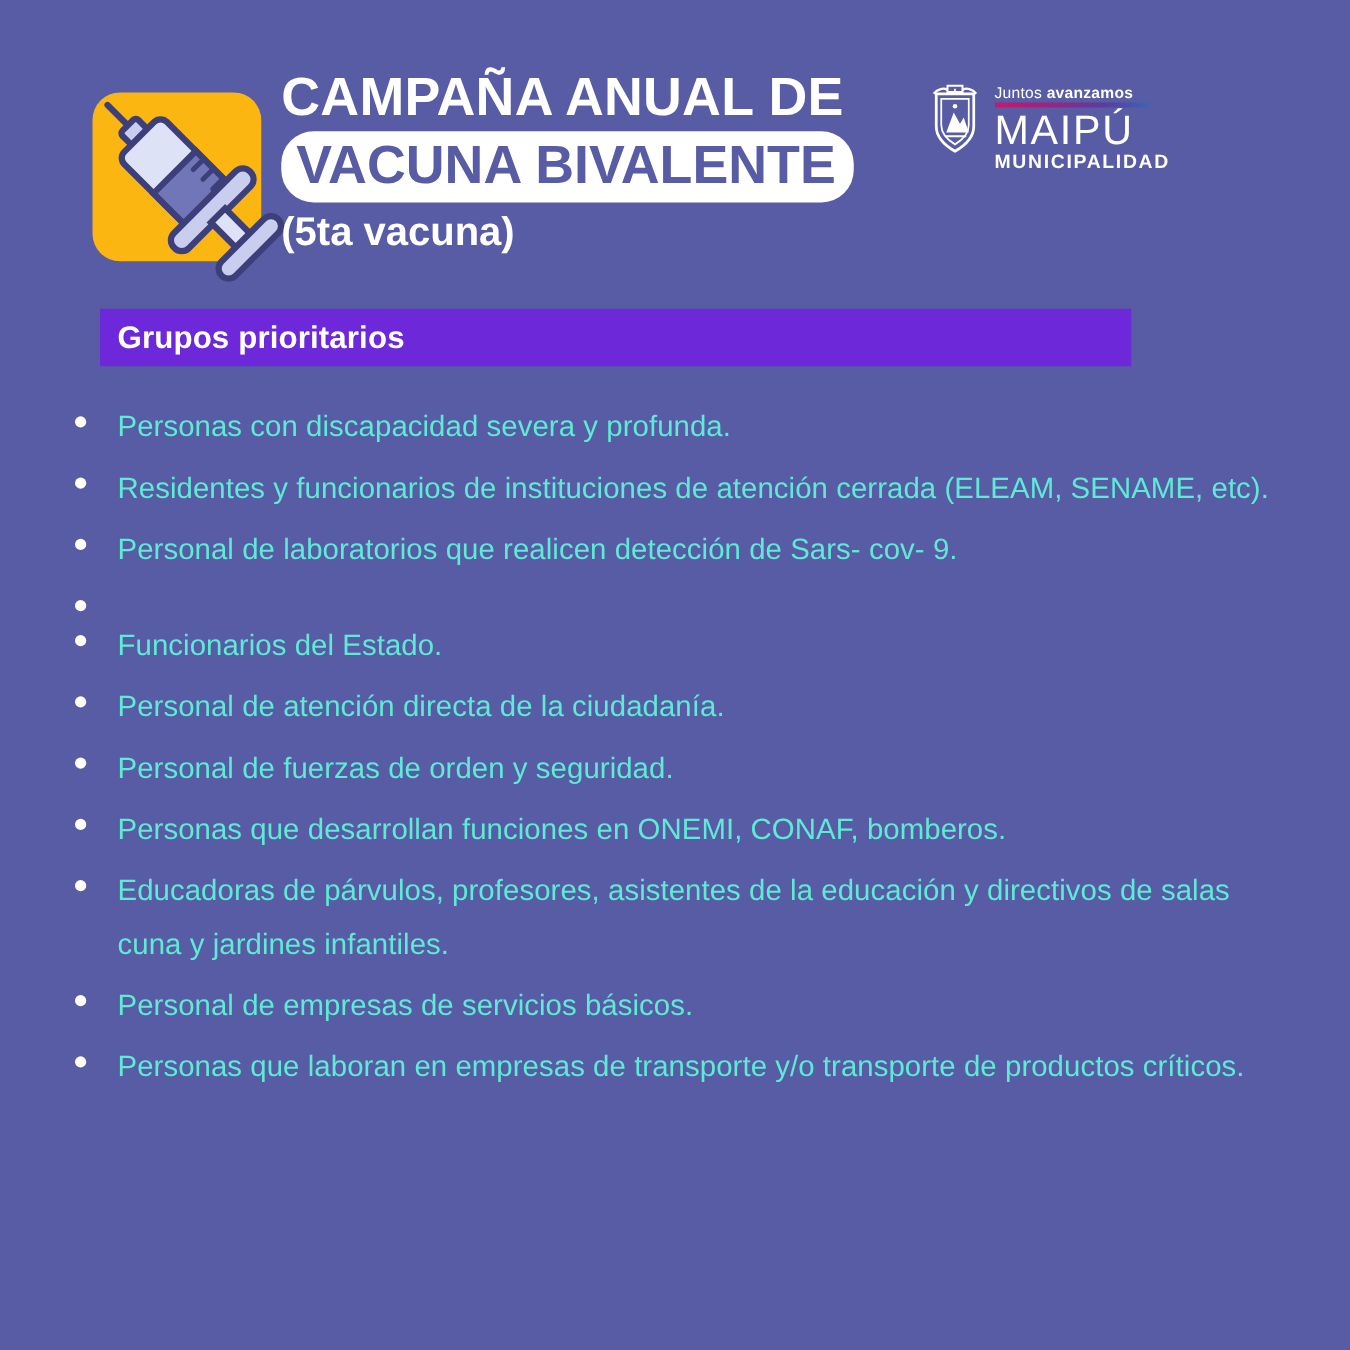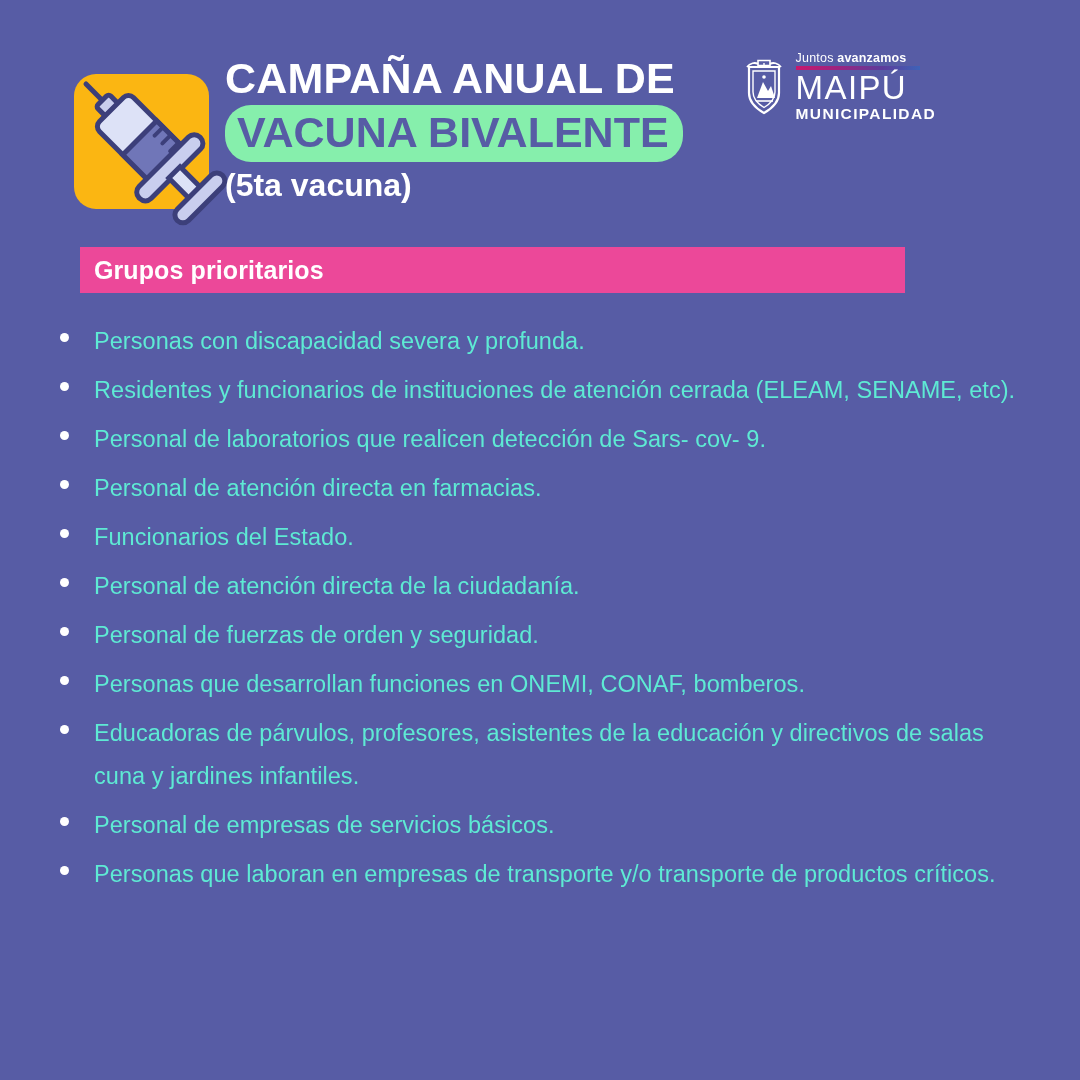--- a/index.html
+++ b/index.html
@@ -57,21 +57,21 @@
   .title-line1 {
     font-size: 43px;
     font-weight: bold;
     color: #FFFFFF;
     letter-spacing: 0.2px;
     line-height: 1.0;
     white-space: nowrap;
   }
   .title-pill {
     display: inline-block;
-    background: #86efac;
+    background: #ffffff;
     color: #575CA5;
     font-size: 43px;
     font-weight: bold;
     line-height: 1.0;
     padding: 6px 14px 8px 12px;
     border-radius: 26px;
     margin-top: 5px;
     white-space: nowrap;
     text-align: center;
   }
@@ -102,20 +102,21 @@
     flex-direction: column;
     align-items: flex-start;
     color: #FFFFFF;
   }
   .logo-tagline {
     font-size: 12.5px;
     line-height: 1.05;
     letter-spacing: 0.2px;
     margin-bottom: 1px;
     white-space: nowrap;
+    margin-top: 16px;
   }
   .logo-tagline .tag-light { font-weight: normal; }
   .logo-tagline .tag-bold  { font-weight: bold; }
   .logo-colorbar {
     width: 124px;
     height: 4px;
     background: linear-gradient(to right, #C8186E 0%, #9B2480 35%, #5C3C9C 70%, #3E63B8 100%);
     margin-bottom: 2px;
   }
   .logo-main {
@@ -134,21 +135,21 @@
     white-space: nowrap;
   }
 
   
   #section-banner {
     position: absolute;
     left: 80px;
     top: 247px;
     width: 825px;
     height: 46px;
-    background: #ec4899;
+    background: #6d28d9;
     display: flex;
     align-items: center;
   }
   #section-banner .banner-text {
     color: #FFFFFF;
     font-size: 25px;
     font-weight: bold;
     padding-left: 14px;
     letter-spacing: 0.1px;
   }
@@ -254,21 +255,20 @@
     <div class="bullet-row">
       <span class="bullet-dot"></span>
       <span class="bullet-text">Residentes y funcionarios de instituciones de atención cerrada (ELEAM, SENAME, etc).</span>
     </div>
     <div class="bullet-row">
       <span class="bullet-dot"></span>
       <span class="bullet-text">Personal de laboratorios que realicen detección de Sars- cov- 9.</span>
     </div>
     <div class="bullet-row">
       <span class="bullet-dot"></span>
-      <span class="bullet-text">Personal de atención directa en farmacias.</span>
     </div>
     <div class="bullet-row">
       <span class="bullet-dot"></span>
       <span class="bullet-text">Funcionarios del Estado.</span>
     </div>
     <div class="bullet-row">
       <span class="bullet-dot"></span>
       <span class="bullet-text">Personal de atención directa de la ciudadanía.</span>
     </div>
     <div class="bullet-row">

